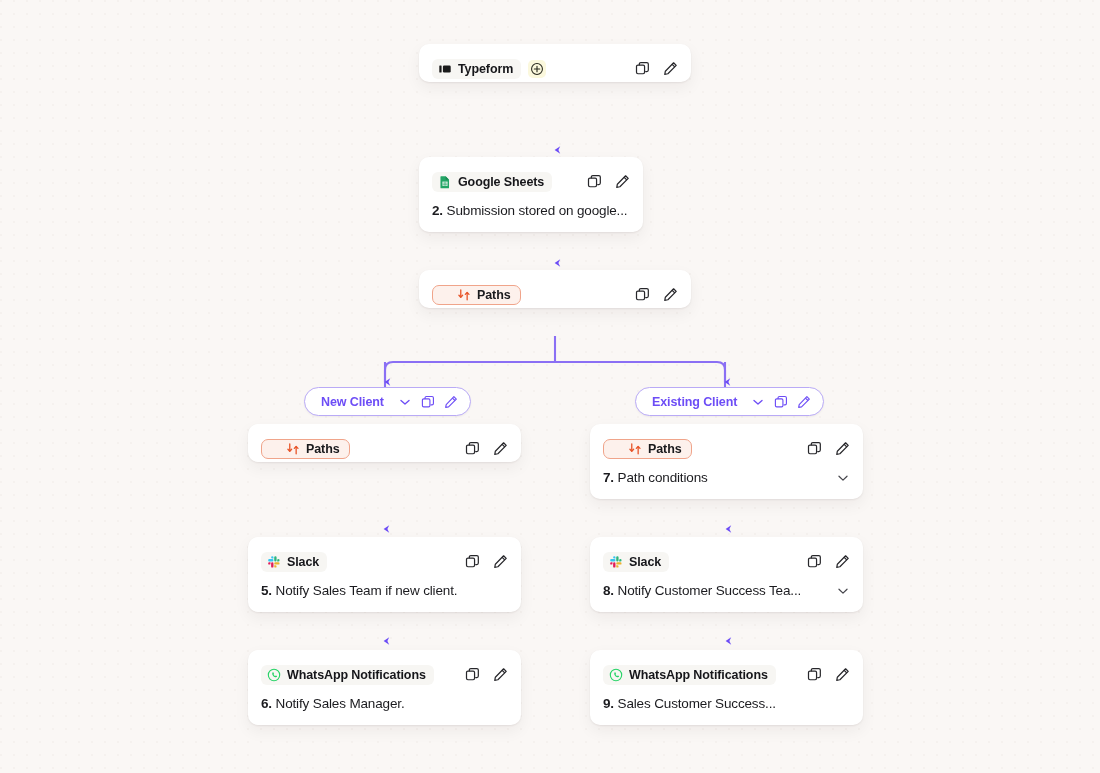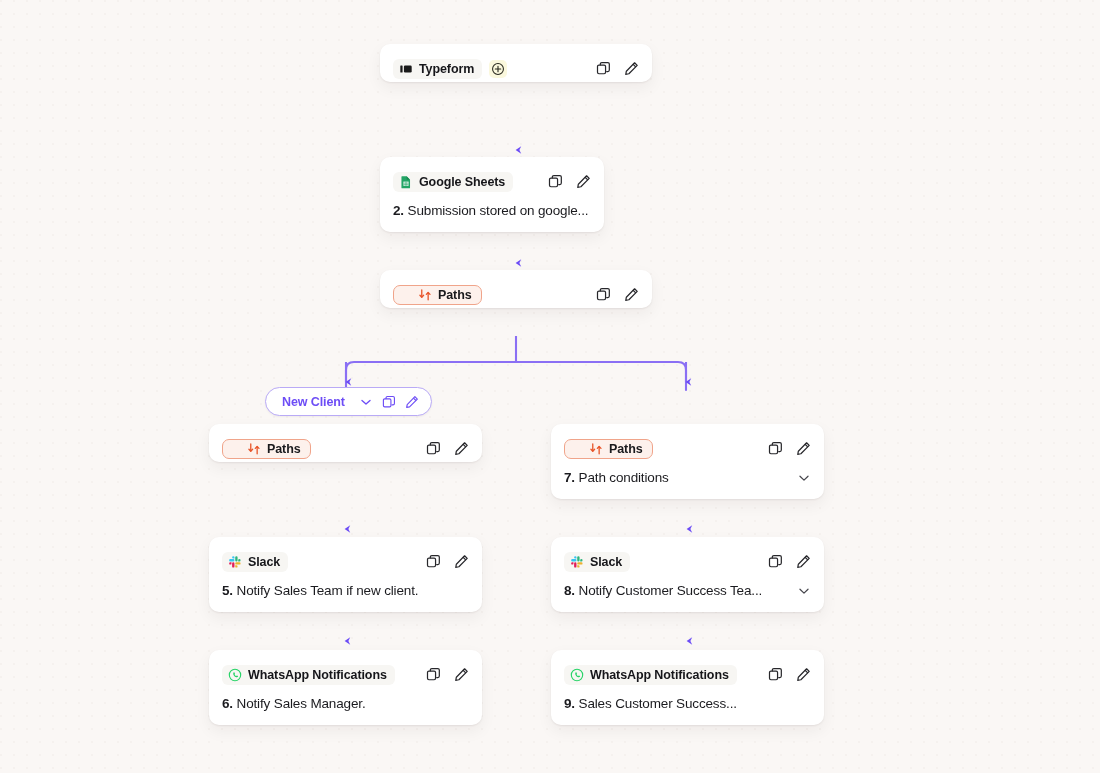--- a/index.html
+++ b/index.html
@@ -16,21 +16,21 @@
   
   #canvas {
     position: absolute;
     inset: 0;
     background-color: #faf7f5;
     background-image:
       radial-gradient(circle at 1px 1px, rgba(120,90,70,0.035) 1px, transparent 1.4px);
     background-size: 13px 13px;
   }
 
-  #stage { position: absolute; inset: 0; }
+  #stage { position: absolute; inset: 0; margin-left: 39px; }
 
   
   #wires {
     position: absolute;
     left: 0; top: 0;
     width: 1100px; height: 773px;
     pointer-events: none;
   }
 
   
@@ -267,20 +267,36 @@
         <rect x="1.6" y="4.4" width="8.6" height="9.2" rx="1.5" fill="none" stroke="#6d4df6" stroke-width="1.3"></rect>
         <path d="M4.6 4.1 V3.3 A1.6 1.6 0 0 1 6.2 1.7 H12.6 A1.6 1.6 0 0 1 14.2 3.3 V9.7 A1.6 1.6 0 0 1 12.6 11.3 H11.4" fill="none" stroke="#6d4df6" stroke-width="1.3" stroke-linecap="round"></path>
       </svg>
       <svg class="act" viewBox="0 0 16 16">
         <path d="M11.3 1.9 L14.1 4.7 L5.2 13.6 L1.9 14.2 L2.5 10.9 Z" fill="none" stroke="#6d4df6" stroke-width="1.3" stroke-linejoin="round"></path>
         <path d="M9.7 3.5 L12.5 6.3" stroke="#6d4df6" stroke-width="1.3"></path>
       </svg>
     </span>
   </div>
 
+  <div class="pill" style="left:596px; top:387px;">
+    <span class="pill-label">Existing Client</span>
+    <span class="pill-actions">
+      <svg class="act" viewBox="0 0 16 16">
+        <path d="M3.4 6.2 L8 10.4 L12.6 6.2" fill="none" stroke="#6d4df6" stroke-width="1.5" stroke-linecap="round" stroke-linejoin="round"></path>
+      </svg>
+      <svg class="act" viewBox="0 0 16 16">
+        <rect x="1.6" y="4.4" width="8.6" height="9.2" rx="1.5" fill="none" stroke="#6d4df6" stroke-width="1.3"></rect>
+        <path d="M4.6 4.1 V3.3 A1.6 1.6 0 0 1 6.2 1.7 H12.6 A1.6 1.6 0 0 1 14.2 3.3 V9.7 A1.6 1.6 0 0 1 12.6 11.3 H11.4" fill="none" stroke="#6d4df6" stroke-width="1.3" stroke-linecap="round"></path>
+      </svg>
+      <svg class="act" viewBox="0 0 16 16">
+        <path d="M11.3 1.9 L14.1 4.7 L5.2 13.6 L1.9 14.2 L2.5 10.9 Z" fill="none" stroke="#6d4df6" stroke-width="1.3" stroke-linejoin="round"></path>
+        <path d="M9.7 3.5 L12.5 6.3" stroke="#6d4df6" stroke-width="1.3"></path>
+      </svg>
+    </span>
+  </div>
 
   <div class="node" style="left:209px; top:424px; width:273px;">
     <div class="node-head">
       <span class="chip paths">
         <svg class="chip-ico" viewBox="0 0 16 16">
           <path d="M4.3 2.2 V10.2" stroke="#e8552a" stroke-width="1.5" stroke-linecap="round"></path>
           <path d="M2.2 8.3 L4.3 10.6 L6.4 8.3" fill="none" stroke="#e8552a" stroke-width="1.5" stroke-linecap="round" stroke-linejoin="round"></path>
           <path d="M11.6 13.4 V5.4" stroke="#e8552a" stroke-width="1.5" stroke-linecap="round"></path>
           <path d="M9.5 7.3 L11.6 5.0 L13.7 7.3" fill="none" stroke="#e8552a" stroke-width="1.5" stroke-linecap="round" stroke-linejoin="round"></path>
         </svg>

